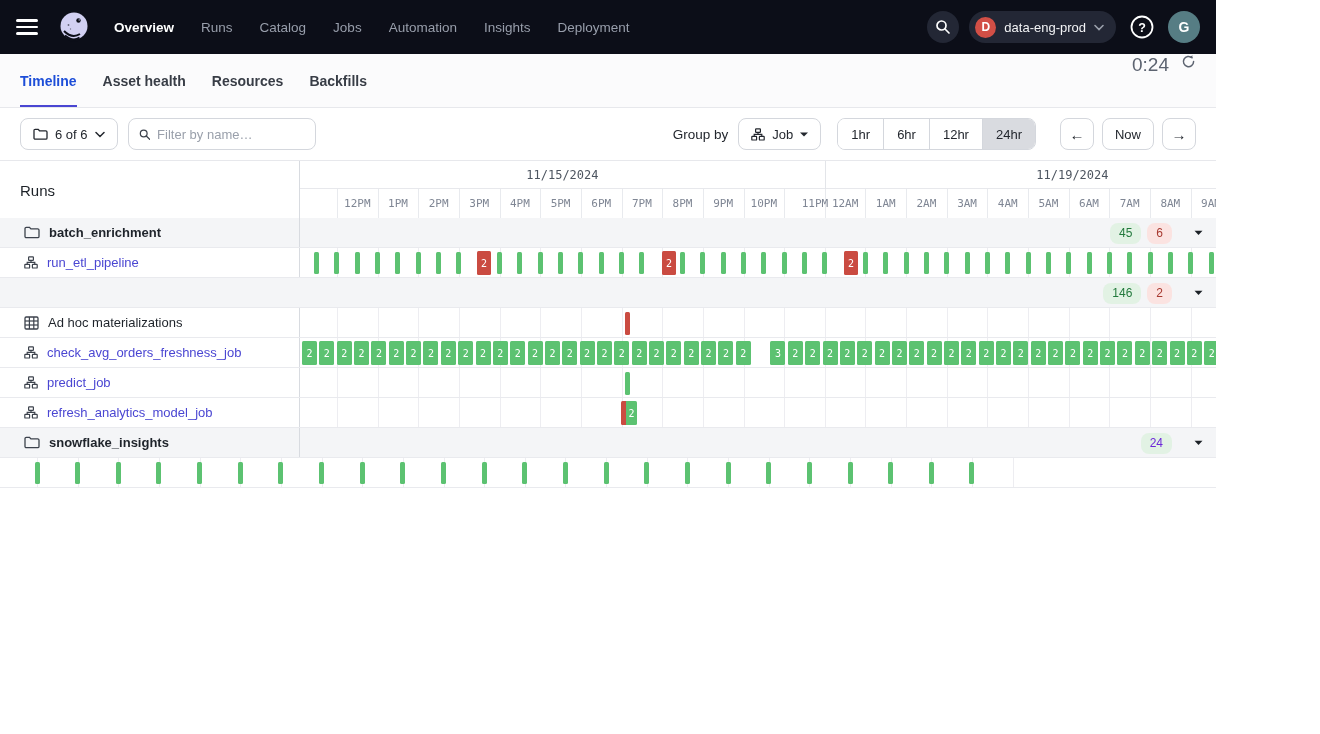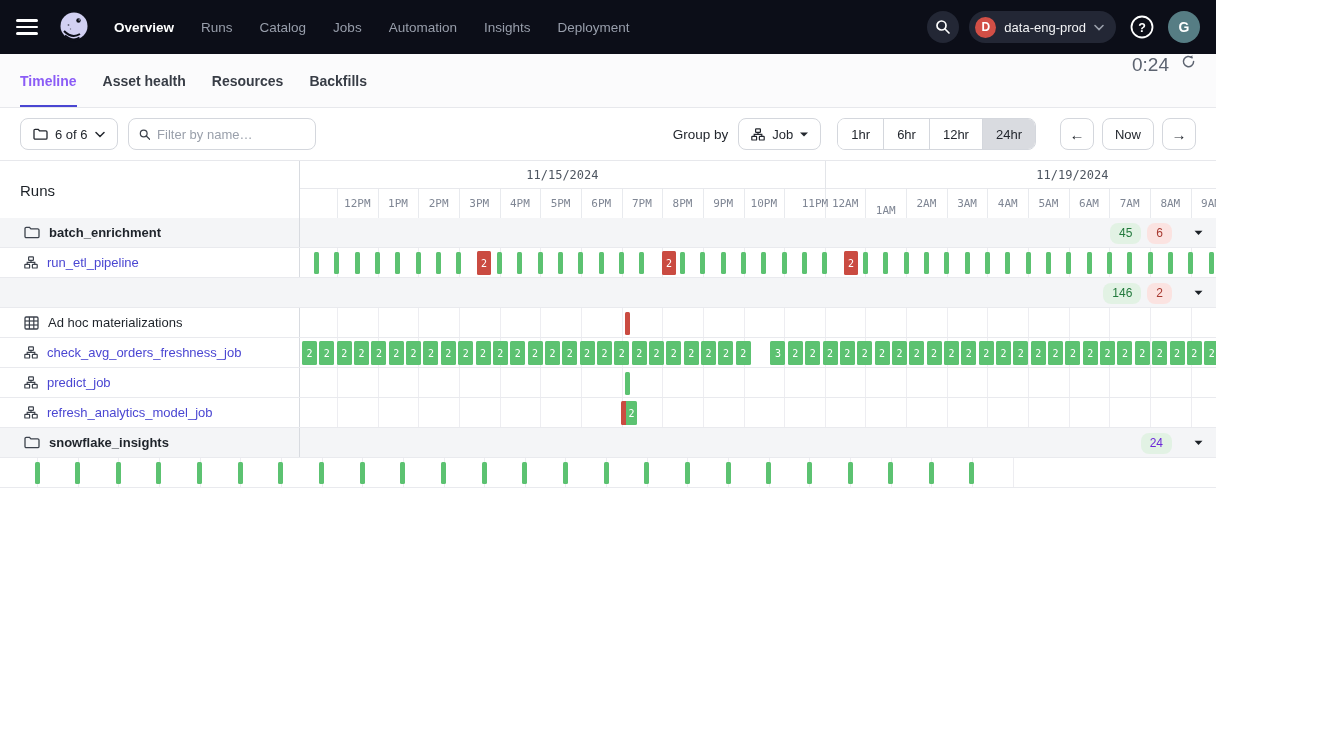--- a/index.html
+++ b/index.html
@@ -19,21 +19,21 @@
   .circle-btn { width:32px; height:32px; border-radius:50%; background:#232735; display:flex; align-items:center; justify-content:center; cursor:pointer; }
   .deploy-pill { height:32px; background:#232735; border-radius:16px; display:flex; align-items:center; gap:8px; padding:0 12px 0 6px; cursor:pointer; }
   .d-badge { width:21px; height:21px; border-radius:50%; background:#d24f46; color:#fff; font-size:12px; font-weight:700; display:flex; align-items:center; justify-content:center; }
   .deploy-name { color:#f2f3f5; font-size:13px; font-weight:500; }
   .avatar { width:32px; height:32px; border-radius:50%; background:#567d84; color:#fff; font-size:14px; font-weight:600; display:flex; align-items:center; justify-content:center; cursor:pointer; }
 
   
   .tabbar { height:54px; background:#fbfbfc; border-bottom:1px solid #e7e8ec; display:flex; align-items:stretch; padding:0 20px; }
   .tabs { display:flex; gap:26px; }
   .tab { display:flex; align-items:center; font-size:14px; font-weight:600; color:#383d46; cursor:pointer; border-bottom:2px solid transparent; padding-top:2px; }
-  .tab.active { color:#8b5cf6; border-bottom-color:#4a46d2; }
+  .tab.active { color:#1d4ed8; border-bottom-color:#4a46d2; }
   .tab-right { margin-left:auto; display:flex; gap:12px; color:#5c6370; font-size:19px; }
 
   
   .toolbar { height:52px; display:flex; align-items:center; padding:0 20px; background:#fff; }
   .btn { height:32px; border:1px solid #d4d7dd; background:#fff; border-radius:8px; display:flex; align-items:center; gap:7px; padding:0 12px; font-size:13px; color:#23272e; cursor:pointer; white-space:nowrap; }
   .filter-input-wrap { height:32px; width:188px; border:1px solid #d4d7dd; border-radius:8px; background:#fff; display:flex; align-items:center; gap:7px; padding:0 10px; margin-left:10px; }
   .filter-input-wrap input { border:none; outline:none; font-size:13px; color:#23272e; width:100%; background:transparent; font-family:"Liberation Sans", sans-serif; }
   .filter-input-wrap input::placeholder { color:#9aa0ab; }
   .toolbar-right { margin-left:auto; display:flex; align-items:center; gap:8px; }
   .groupby-label { font-size:13.5px; color:#23272e; margin-right:2px; }
@@ -229,21 +229,21 @@
         <div class="hour-label mono" style="left: 179.275px;">3PM</div>
         <div class="hour-label mono" style="left: 219.925px;">4PM</div>
         <div class="hour-label mono" style="left: 260.575px;">5PM</div>
         <div class="hour-label mono" style="left: 301.225px;">6PM</div>
         <div class="hour-label mono" style="left: 341.875px;">7PM</div>
         <div class="hour-label mono" style="left: 382.525px;">8PM</div>
         <div class="hour-label mono" style="left: 423.175px;">9PM</div>
         <div class="hour-label mono" style="left: 463.825px;">10PM</div>
         <div class="hour-label mono" style="left: 515px;">11PM</div>
         <div class="hour-label mono" style="left: 545.125px;">12AM</div>
-        <div class="hour-label mono" style="left: 585.775px; margin-top: 7px;">1AM</div>
+        <div class="hour-label mono" style="left: 585.775px;">1AM</div>
         <div class="hour-label mono" style="left: 626.425px;">2AM</div>
         <div class="hour-label mono" style="left: 667.075px;">3AM</div>
         <div class="hour-label mono" style="left: 707.725px;">4AM</div>
         <div class="hour-label mono" style="left: 748.375px;">5AM</div>
         <div class="hour-label mono" style="left: 789.025px;">6AM</div>
         <div class="hour-label mono" style="left: 829.675px;">7AM</div>
         <div class="hour-label mono" style="left: 870.325px;">8AM</div>
         <div class="hour-label mono" style="left: 910.975px;">9AM</div>
         <div class="hour-label mono" style="left: 951.625px;">10AM</div>
         <div class="hour-label mono" style="left: 992.275px;">11AM</div>

